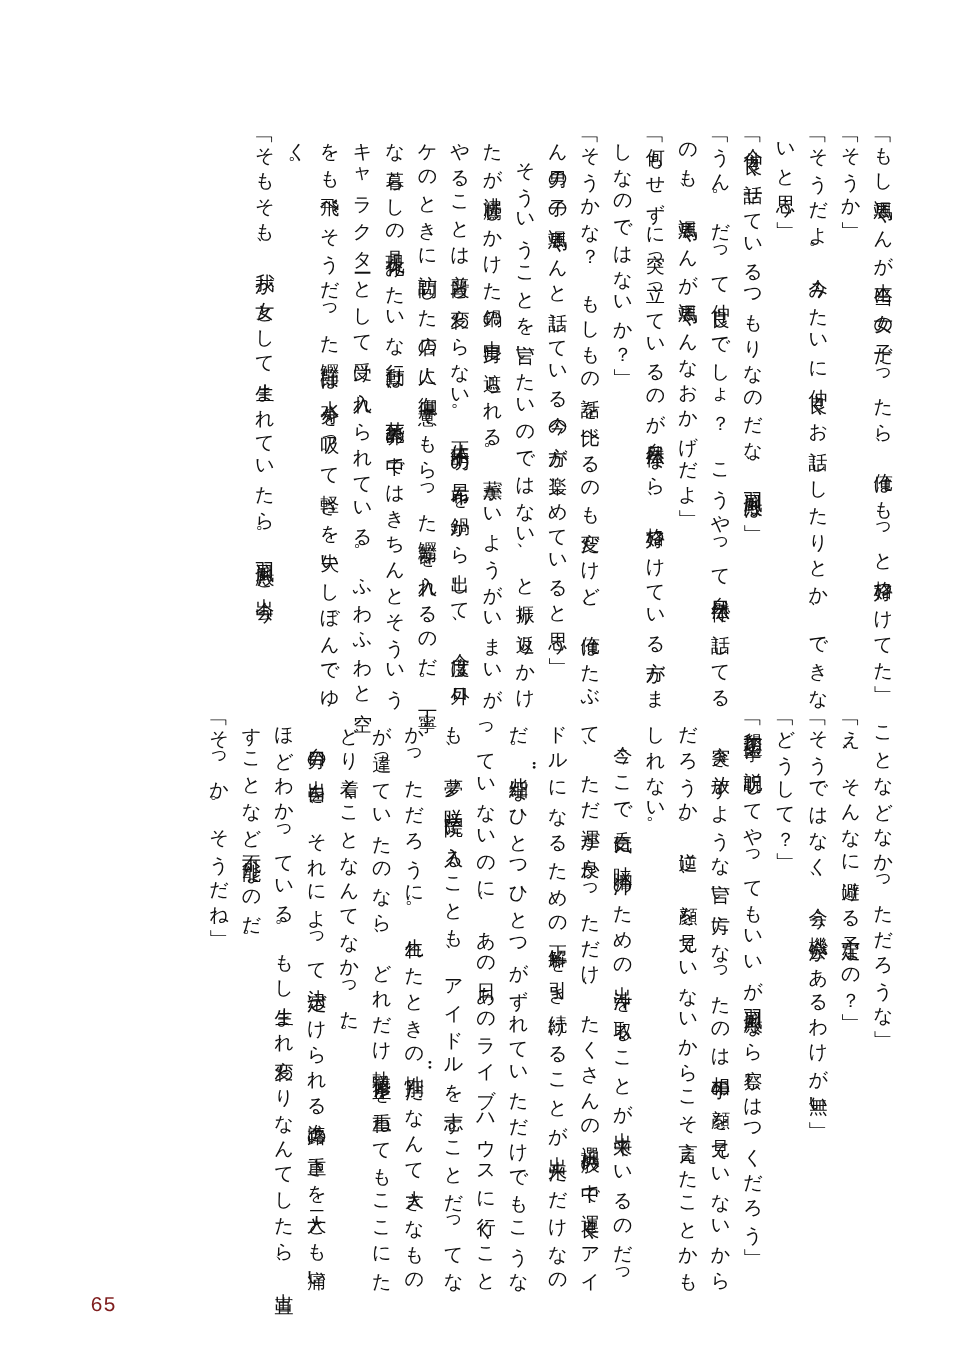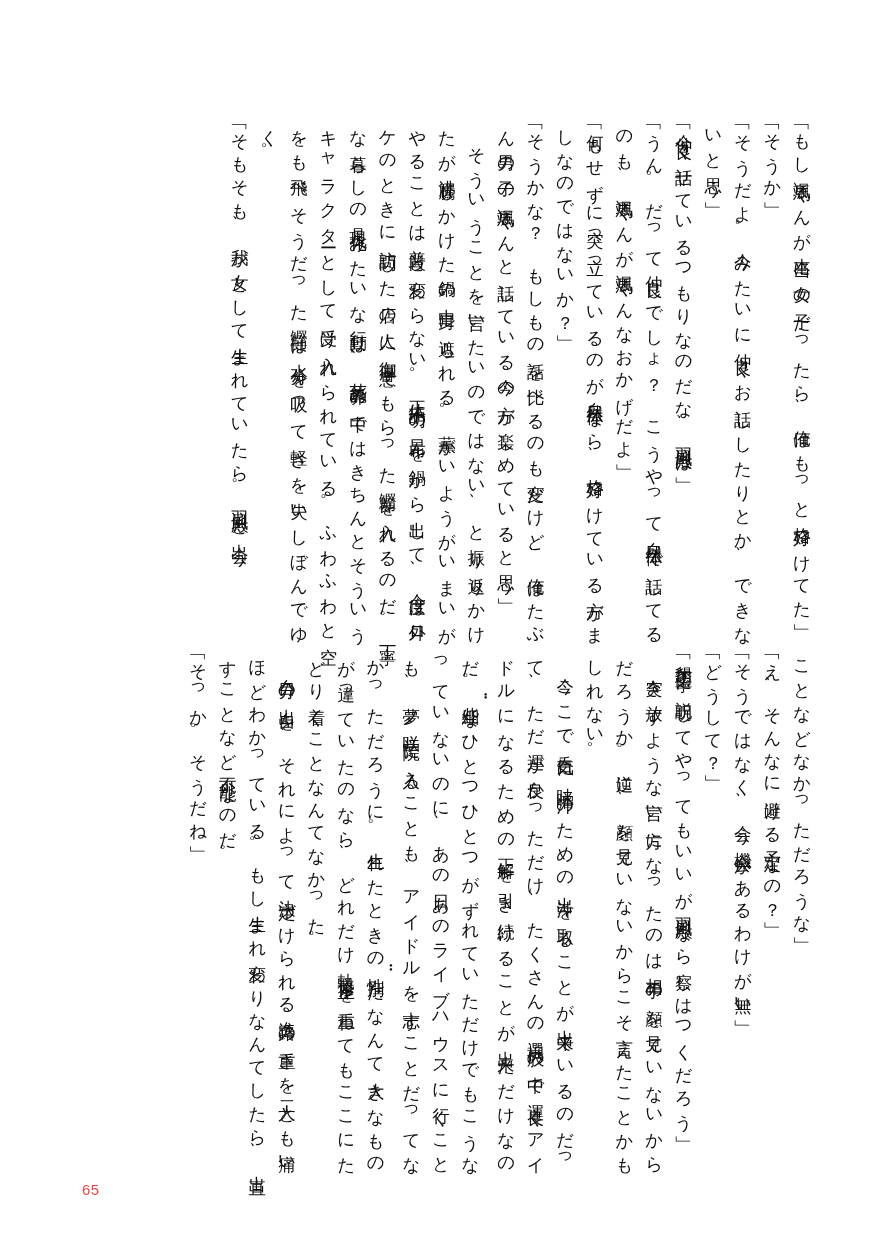--- a/index.html
+++ b/index.html
@@ -69,25 +69,25 @@
     text-emphasis: filled dot;
     -webkit-text-emphasis-position: over right;
     text-emphasis-position: over right;
   }
 
   
   .folio {
     position: absolute;
     left: 82px;
     bottom: 43px;
-    font-family: Liberation Sans, sans-serif;
-    font-size: 15px;
+    font-family: Liberation Mono, monospace;
+    font-size: 19px;
     font-variant-numeric: oldstyle-nums;
     font-feature-settings: "onum" 1;
-    color: #ef4444;
+    color: #7f1d1d;
     letter-spacing: 0.5px;
     line-height: 1;
   }
 </style>
 </head>
 <body>
 
 <div class="page">
 
   <div class="vblock" id="block-top">

